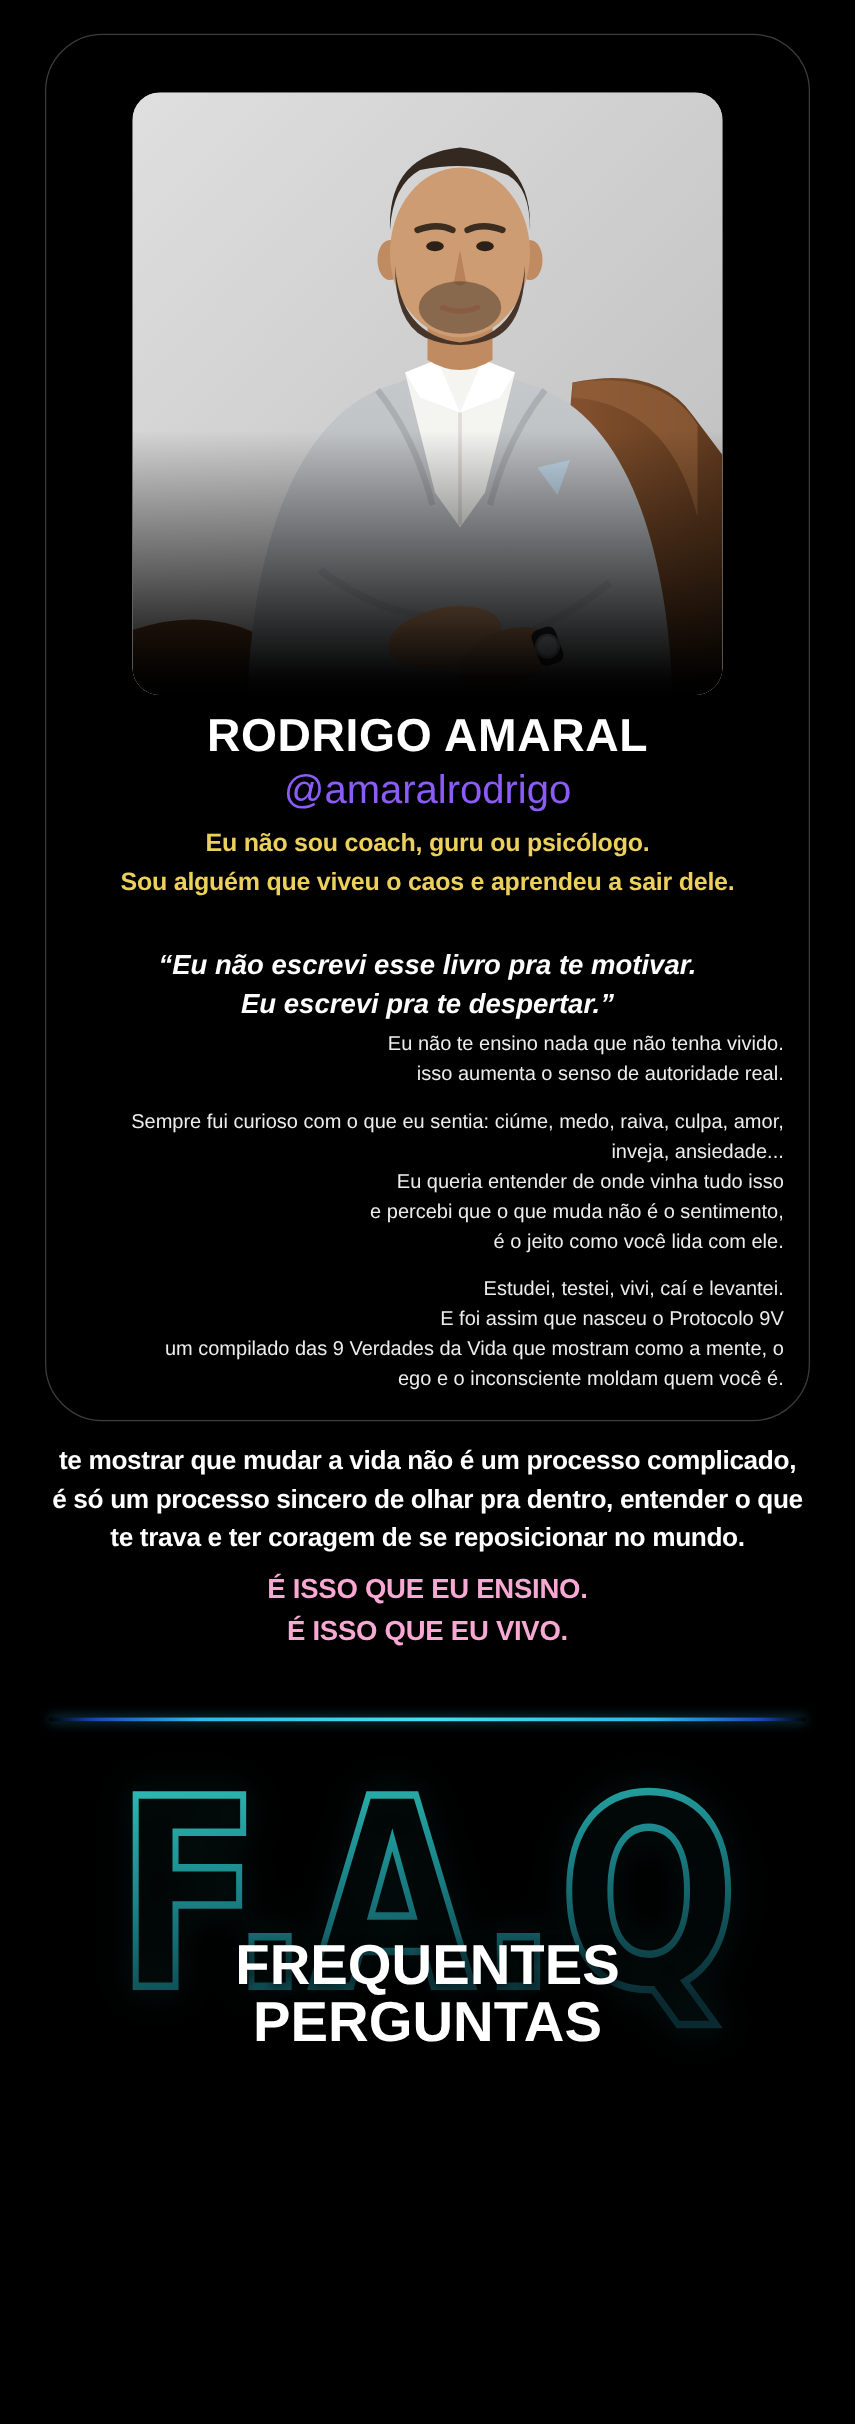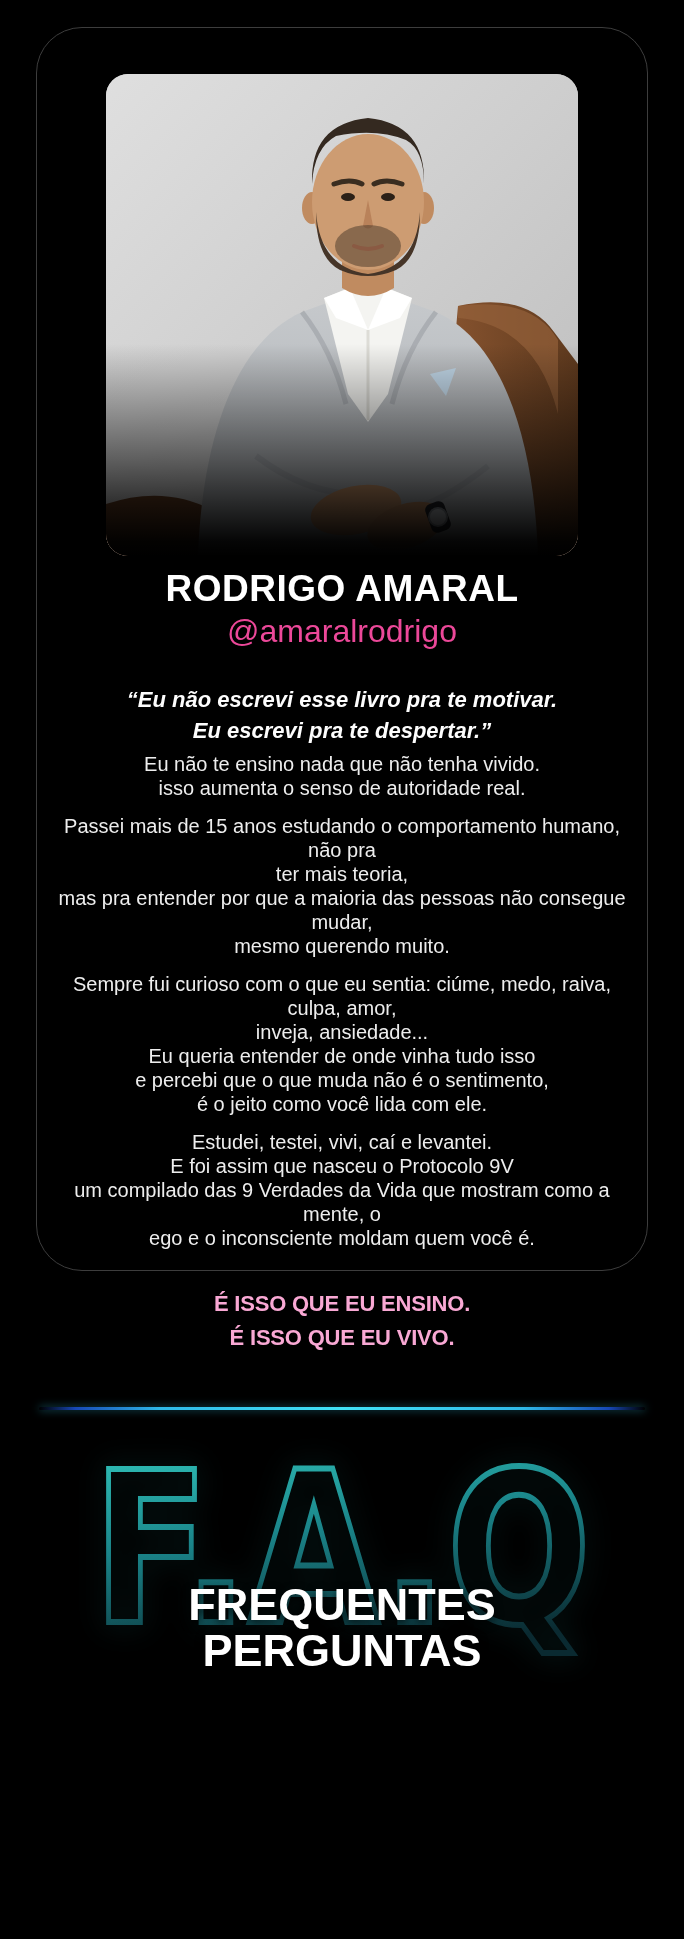--- a/index.html
+++ b/index.html
@@ -17,24 +17,24 @@
   .photo{
     width:472px;height:482px;margin:0 auto;border-radius:22px;overflow:hidden;
     position:relative;background:#cfcfcf;
   }
   .photo svg{display:block}
   .photo-fade{
     position:absolute;inset:0;
     background:linear-gradient(180deg,rgba(0,0,0,0) 56%,rgba(0,0,0,.55) 80%,rgba(0,0,0,.97) 97%,#000 100%);
   }
   .name{margin:12px 0 0;font-size:37px;font-weight:800;letter-spacing:.5px;line-height:42px;color:#fff}
-  .handle{display:block;margin-top:2px;font-size:32px;font-weight:300;color:#ec4899;text-decoration:none;line-height:38px}
+  .handle{display:block;margin-top:2px;font-size:32px;font-weight:300;color:#8b5cf6;text-decoration:none;line-height:38px}
   .subtitle{margin:10px 0 0;font-size:20px;font-weight:700;color:#ecd05c;line-height:31px;white-space:pre-line;letter-spacing:-.2px}
   .quote{margin:34px 0 0;font-size:22px;font-weight:700;font-style:italic;line-height:31px;white-space:pre-line;color:#fdfdfd}
-  .bio{margin-top:6px;text-align:center;padding:0 2px;font-size:20px;line-height:24px;color:#ededed}
+  .bio{margin-top:6px;text-align:right;padding:0 2px;font-size:16px;line-height:24px;color:#ededed}
   .bio p{margin:0 0 14px;white-space:pre-line}
   .bio p:last-child{margin-bottom:0}
 
   
   .mission{margin:16px 10px 0;text-align:center;font-weight:800;font-size:21px;line-height:31px;letter-spacing:-.3px;color:#fff}
   .mission-title{display:block;margin:0}
   .mission-body{margin:0;white-space:pre-line}
   .highlight{margin:8px 0 0;text-align:center;color:#f9a8d4;font-weight:700;font-size:22px;line-height:34px;white-space:pre-line;letter-spacing:-.2px}
 
   
@@ -113,43 +113,44 @@
           <rect x="322" y="428" width="20" height="30" rx="6" fill="#23252a" transform="rotate(-20 332 443)"></rect>
           <circle cx="332" cy="443" r="9" fill="#c7ccd2"></circle>
           <circle cx="332" cy="443" r="9" fill="none" stroke="#8e949b" stroke-width="2"></circle>
         </g>
       </svg>
       <div class="photo-fade"></div>
     </div>
 
     <h1 class="name">RODRIGO AMARAL</h1>
     <a class="handle" href="#">@amaralrodrigo</a>
+    <p class="subtitle">Eu não sou coach, guru ou psicólogo.
+Sou alguém que viveu o caos e aprendeu a sair dele.</p>
     <p class="quote">“Eu não escrevi esse livro pra te motivar.
 Eu escrevi pra te despertar.”</p>
 
     <div class="bio">
       <p>Eu não te ensino nada que não tenha vivido.
 isso aumenta o senso de autoridade real.</p>
-      <p>Passei mais de 15 anos estudando o comportamento humano, não pra
-ter mais teoria,
-mas pra entender por que a maioria das pessoas não consegue mudar,
-mesmo querendo muito.</p>
       <p>Sempre fui curioso com o que eu sentia: ciúme, medo, raiva, culpa, amor,
 inveja, ansiedade...
 Eu queria entender de onde vinha tudo isso
 e percebi que o que muda não é o sentimento,
 é o jeito como você lida com ele.</p>
       <p>Estudei, testei, vivi, caí e levantei.
 E foi assim que nasceu o Protocolo 9V
 um compilado das 9 Verdades da Vida que mostram como a mente, o
 ego e o inconsciente moldam quem você é.</p>
     </div>
   </section>
 
   <section class="mission">
+    <p class="mission-body">te mostrar que mudar a vida não é um processo complicado,
+é só um processo sincero de olhar pra dentro, entender o que
+te trava e ter coragem de se reposicionar no mundo.</p>
   </section>
 
   <p class="highlight">É ISSO QUE EU ENSINO.
 É ISSO QUE EU VIVO.</p>
 
   <div class="divider"></div>
 
   <section class="faq-wrap">
     <svg class="faq-svg" width="604" height="236" viewBox="0 0 604 236" xmlns="http://www.w3.org/2000/svg" role="img">
       <defs>

